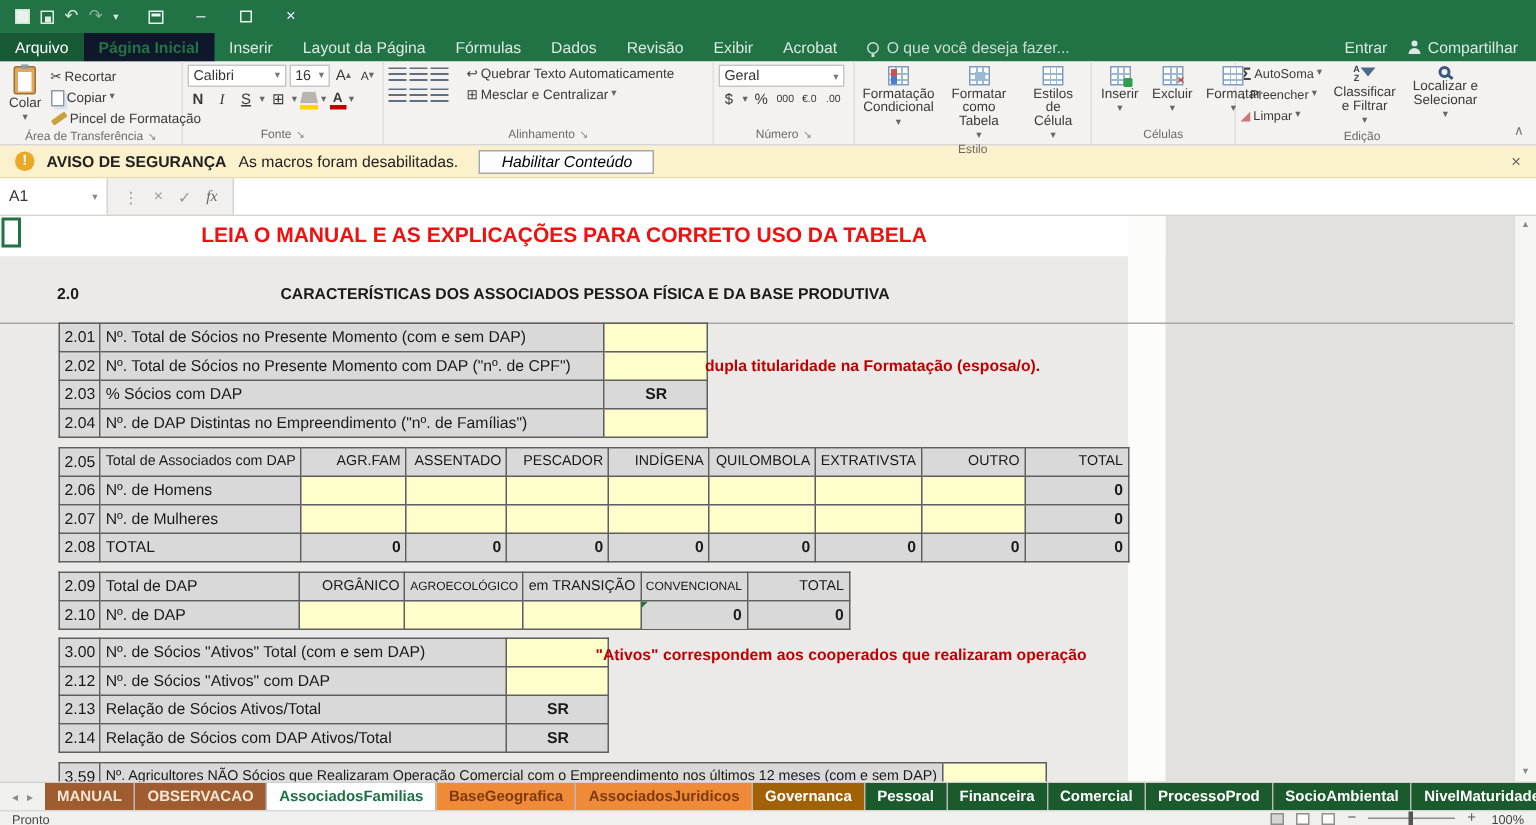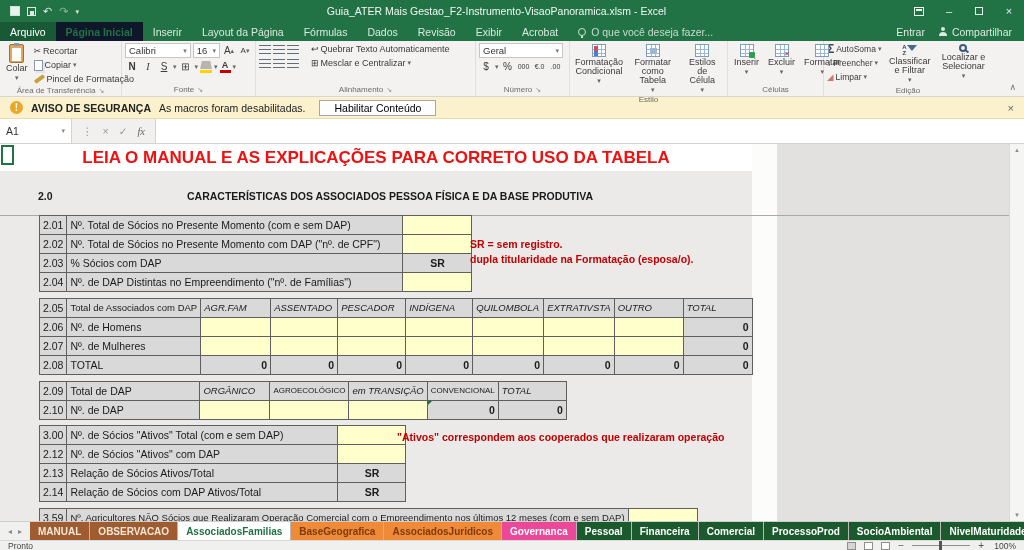--- a/index.html
+++ b/index.html
@@ -74,48 +74,48 @@
   .lens::after { content:""; position:absolute; right:-4px; bottom:-2px; width:5px; height:2px; background:#3a5a7a; transform:rotate(40deg); }
   .az { display:flex; flex-direction:column; font-size:6px; line-height:6px; font-weight:bold; color:#345; }
   .funnel { width:0; height:0; border:5px solid transparent; border-top:6px solid #4a6a8a; margin-left:1px; }
   .sigma { font-size:12px; font-weight:bold; color:#444; }
   .collapse { position:absolute; right:8px; bottom:4px; font-size:9px; color:#777; }
 
   
   .secbar { height:22px; background:#fbf2cd; border-bottom:1px solid #e8dcae; display:flex; align-items:center; gap:8px; padding:0 10px; font-size:10.5px; color:#222; }
   .warnic { width:13px; height:13px; border-radius:50%; background:#e9a825; color:#fff; font-weight:bold; font-size:10px; display:flex; align-items:center; justify-content:center; }
   .sec-label { font-weight:bold; }
-  .sec-btn { background:#fdfdfd; border:1px solid #a8a8a8; padding:1px 14px; font-size:10.5px; margin-left:6px; }
+  .sec-btn { background:#fdfdfd; border:1px solid #a8a8a8; padding:1px 14px; font-size:10.5px; margin-left:6px;font-style:italic; }
   .sec-close { margin-left:auto; color:#666; font-size:11px; }
 
   
   .fbar { height:25px; background:#f1f0ee; border-bottom:1px solid #d5d3cf; display:flex; align-items:stretch; font-size:10.5px; }
   .namebox { width:72px; background:#fff; border-right:1px solid #d5d3cf; display:flex; align-items:center; padding:0 6px; gap:4px; color:#333; }
   .namebox .cdd { margin-left:auto; font-size:7px; color:#888; }
   .fbtns { display:flex; align-items:center; gap:10px; padding:0 10px; color:#9a9894; border-right:1px solid #d5d3cf; }
   .fx { font-family:"Liberation Serif",serif; font-style:italic; color:#6a6864; }
   .finput { flex:1; background:#fff; }
 
   
   .grid { position:relative; width:1024px; height:377px; overflow:hidden; background:#e2e1df; }
   .page-band { position:absolute; left:0; top:0; width:777px; height:27px; background:#ffffff; }
   .page-bg { position:absolute; left:0; top:27px; width:752px; bottom:0; background:#ebeae9; }
   .page-strip { position:absolute; left:752px; top:0; width:25px; height:100%; background:#fcfcfб; background:#fcfcfb; }
   .freeze-line { position:absolute; left:0; top:71px; width:1009px; height:1px; background:#a9a8a6; }
   .sel-cell { position:absolute; left:1px; top:1px; width:13px; height:20px; background:#fff; border:2px solid #217346; }
-  .main-title { position:absolute; left:0; top:4px; width:752px; text-align:center; color:#ee1111; font-weight:bold; font-size:17px; }
+  .main-title { position:absolute; left:0; top:4px; width:752px; text-align:center; color:#ee1111; font-weight:bold; font-size:14px; }
   .section-num { position:absolute; left:38px; top:46px; font-size:10.5px; font-weight:bold; color:#1a1a1a; }
   .section-title { position:absolute; left:0; top:46px; width:780px; text-align:center; font-size:10.5px; font-weight:bold; color:#1a1a1a; }
 
   table.xl { position:absolute; border-collapse:collapse; table-layout:fixed; font-size:10.5px; color:#1a1a1a; }
   .xl td { border:1px solid #5f5f5f; height:18px; line-height:18px; padding:0 3px; white-space:nowrap; overflow:hidden; background:#d9d9d9; }
   .xl td.c-input { background:#ffffcc; }
   .xl td.c-sr { text-align:center; font-weight:bold; }
   .xl td.c-zero { text-align:right; font-weight:bold; }
-  .xl td.c-head { text-align:left; font-size:9.5px;font-style:italic; }
+  .xl td.c-head { text-align:right; font-size:9.5px; }
   .xl td.c-head-sm { text-align:center; font-size:8px; }
   .xl td.c-label-sm { font-size:9.5px; }
   .xl td.small { font-size:9.5px; }
   .xl td.tri { position:relative; }
   .xl td.tri::before { content:""; position:absolute; left:0; top:0; border-top:4px solid #1d6f42; border-right:4px solid transparent; }
 
   .rednote { position:absolute; color:#c00000; font-weight:bold; font-size:10.5px; white-space:nowrap; }
   .rednote div { display:block; }
   .rednote .rest { font-weight:normal; }
 
@@ -144,21 +144,20 @@
 <div class="screen">
 
   <div class="titlebar">
     <div class="qat">
       <span class="excel-ic"></span>
       <span class="floppy"></span>
       <span class="ic">↶</span>
       <span class="ic dim">↷</span>
       <span class="ic" style="font-size:7px">▾</span>
     </div>
-    <div class="title-text">Guia_ATER Mais Gestao_F2-Instrumento-VisaoPanoramica.xlsm - Excel</div>
     <div class="win-controls">
       <span class="win-btn">
           <span class="ribbonopts"></span>
         </span>
       <span class="win-btn">–</span>
       <span class="win-btn">
           <span class="restore-box"></span>
         </span>
       <span class="win-btn">×</span>
     </div>
@@ -467,21 +466,20 @@
       </tr>
       <tr>
         <td>2.04</td>
         <td>Nº. de DAP Distintas no Empreendimento ("nº. de Famílias")</td>
         <td class="c-input"></td>
       </tr>
     </tbody>
       </table>
 
     <div class="rednote" style="left:470px;top:93px;line-height:15px">
-      <div>SR = sem registro.</div>
       <div>dupla titularidade na Formatação (esposa/o).</div>
     </div>
 
     <table class="xl" style="left:39px;top:154px">
       <colgroup>
         <col style="width:23px">
           <col style="width:133px">
           <col style="width:70px">
           <col style="width:67px">
         <col style="width:68px">
@@ -634,21 +632,21 @@
   <div class="sheettabs">
     <div class="tabnav">
       <span>◂</span>
       <span>▸</span>
     </div>
     <div class="stab" style="background:#9e5c30;color:#f4e7d6">MANUAL</div>
     <div class="stab" style="background:#9e5c30;color:#f4e7d6">OBSERVACAO</div>
     <div class="stab" style="background:#ffffff;color:#1e7145;font-weight:bold">AssociadosFamilias</div>
     <div class="stab" style="background:#ee8a38;color:#7e3a0e">BaseGeografica</div>
     <div class="stab" style="background:#ee8a38;color:#7e3a0e">AssociadosJuridicos</div>
-    <div class="stab" style="background:#ec4899;color:#ffffff">Governanca</div>
+    <div class="stab" style="background:#a16207;color:#ffffff">Governanca</div>
     <div class="stab" style="background:#1b5a2d;color:#ffffff">Pessoal</div>
     <div class="stab" style="background:#1b5a2d;color:#ffffff">Financeira</div>
     <div class="stab" style="background:#1b5a2d;color:#ffffff">Comercial</div>
     <div class="stab" style="background:#1b5a2d;color:#ffffff">ProcessoProd</div>
     <div class="stab" style="background:#1b5a2d;color:#ffffff">SocioAmbiental</div>
     <div class="stab" style="background:#1b5a2d;color:#ffffff">NivelMaturidade</div>
 
   </div>
 
   <div class="statusbar">

